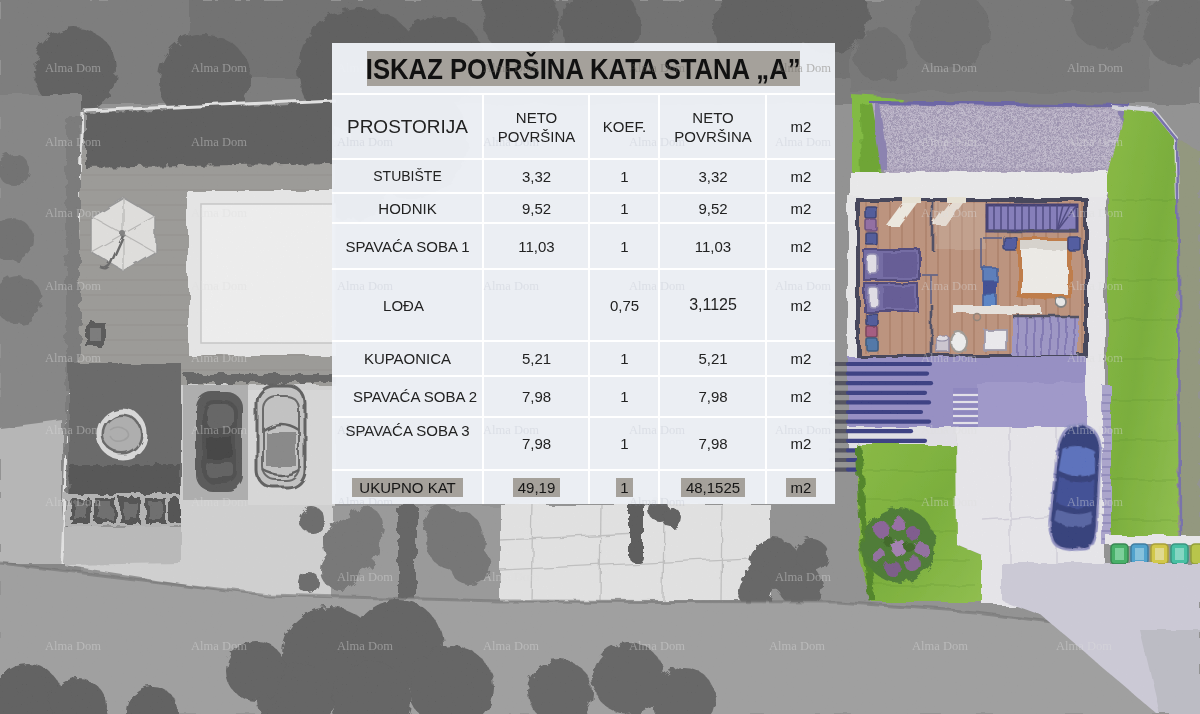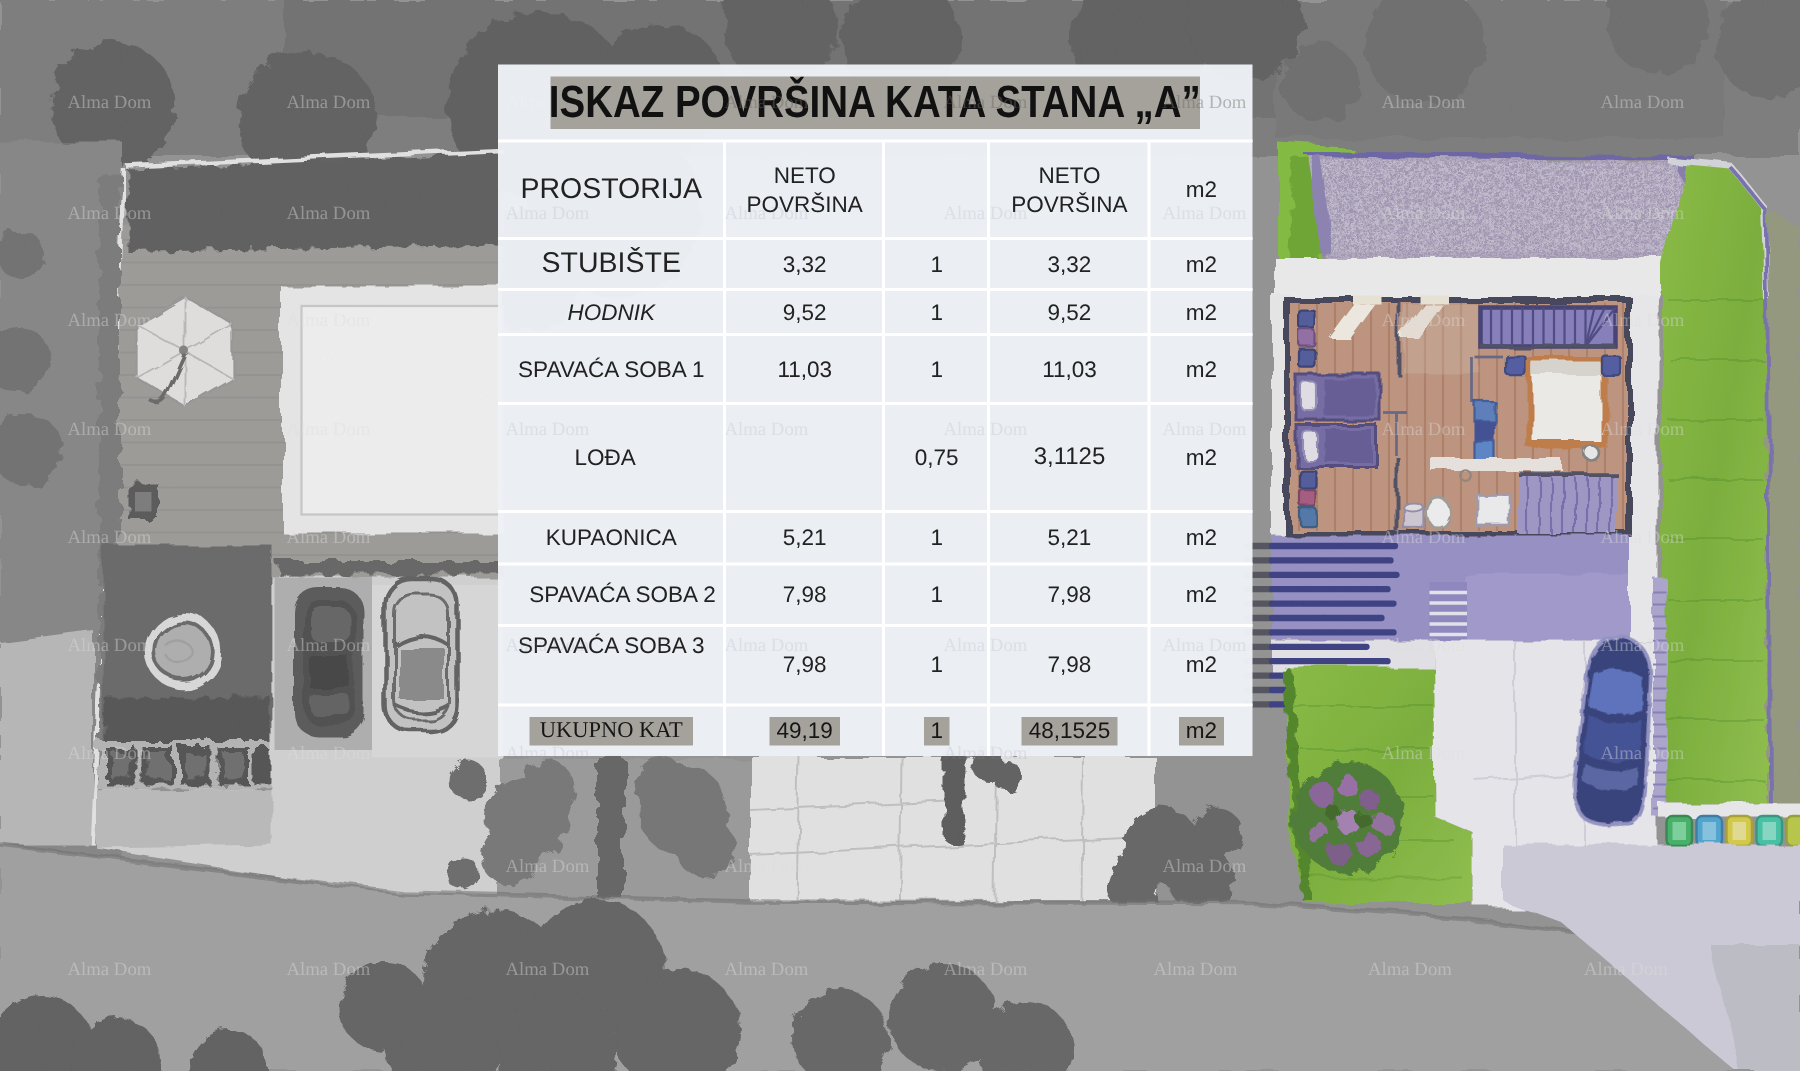--- a/index.html
+++ b/index.html
@@ -634,30 +634,31 @@
 <div class="abs" style="left:332px;top:416px;width:503px;height:2px;background:#fff;"></div>
 <div class="abs" style="left:332px;top:469px;width:503px;height:2px;background:#fff;"></div>
 
 <div class="abs" style="left:367px;top:51px;width:433px;height:35px;background:#a5a19b;
      display:flex;align-items:center;justify-content:center;">
   <span style="font-size:30px;font-weight:700;color:#111;transform:scaleX(0.855);transform-origin:50% 50%;white-space:nowrap;">ISKAZ POVRŠINA KATA STANA „A”</span>
 </div>
 
 <div class="abs" style="left:332px;top:94px;width:151px;height:65px;display:flex;align-items:center;justify-content:center;font-size:19px;color:#222;">PROSTORIJA</div>
 <div class="abs" style="left:484px;top:94px;width:105px;height:65px;display:flex;align-items:center;justify-content:center;text-align:center;font-size:15px;color:#222;line-height:19px;">NETO<br>POVRŠINA</div>
+<div class="abs" style="left:590px;top:94px;width:69px;height:65px;display:flex;align-items:center;justify-content:center;font-size:15px;color:#222;">KOEF.</div>
 <div class="abs" style="left:660px;top:94px;width:106px;height:65px;display:flex;align-items:center;justify-content:center;text-align:center;font-size:15px;color:#222;line-height:19px;">NETO<br>POVRŠINA</div>
 <div class="abs" style="left:767px;top:94px;width:68px;height:65px;display:flex;align-items:center;justify-content:center;font-size:15px;color:#222;">m2</div>
 
-<div class="abs" style="left:332px;top:160px;width:151px;height:32px;display:flex;align-items:center;justify-content:center;font-size:19px;color:#222;">STUBIŠTE</div>
+<div class="abs" style="left:332px;top:160px;width:151px;height:32px;display:flex;align-items:center;justify-content:center;font-size:14px;color:#222;">STUBIŠTE</div>
 <div class="abs" style="left:484px;top:160px;width:105px;height:32px;display:flex;align-items:center;justify-content:center;font-size:15px;color:#222;">3,32</div>
 <div class="abs" style="left:590px;top:160px;width:69px;height:32px;display:flex;align-items:center;justify-content:center;font-size:15px;color:#222;">1</div>
 <div class="abs" style="left:660px;top:160px;width:106px;height:32px;display:flex;align-items:center;justify-content:center;font-size:15px;color:#222;">3,32</div>
 <div class="abs" style="left:767px;top:160px;width:68px;height:32px;display:flex;align-items:center;justify-content:center;font-size:15px;color:#222;">m2</div>
 
-<div class="abs" style="left:332px;top:194px;width:151px;height:28px;display:flex;align-items:center;justify-content:center;font-size:15px;color:#222;font-style:italic;">HODNIK</div>
+<div class="abs" style="left:332px;top:194px;width:151px;height:28px;display:flex;align-items:center;justify-content:center;font-size:15px;color:#222;">HODNIK</div>
 <div class="abs" style="left:484px;top:194px;width:105px;height:28px;display:flex;align-items:center;justify-content:center;font-size:15px;color:#222;">9,52</div>
 <div class="abs" style="left:590px;top:194px;width:69px;height:28px;display:flex;align-items:center;justify-content:center;font-size:15px;color:#222;">1</div>
 <div class="abs" style="left:660px;top:194px;width:106px;height:28px;display:flex;align-items:center;justify-content:center;font-size:15px;color:#222;">9,52</div>
 <div class="abs" style="left:767px;top:194px;width:68px;height:28px;display:flex;align-items:center;justify-content:center;font-size:15px;color:#222;">m2</div>
 
 <div class="abs" style="left:332px;top:224px;width:151px;height:44px;display:flex;align-items:center;justify-content:center;font-size:15px;color:#222;">SPAVAĆA SOBA 1</div>
 <div class="abs" style="left:484px;top:224px;width:105px;height:44px;display:flex;align-items:center;justify-content:center;font-size:15px;color:#222;">11,03</div>
 <div class="abs" style="left:590px;top:224px;width:69px;height:44px;display:flex;align-items:center;justify-content:center;font-size:15px;color:#222;">1</div>
 <div class="abs" style="left:660px;top:224px;width:106px;height:44px;display:flex;align-items:center;justify-content:center;font-size:15px;color:#222;">11,03</div>
 <div class="abs" style="left:767px;top:224px;width:68px;height:44px;display:flex;align-items:center;justify-content:center;font-size:15px;color:#222;">m2</div>
@@ -678,21 +679,21 @@
 <div class="abs" style="left:590px;top:377px;width:69px;height:39px;display:flex;align-items:center;justify-content:center;font-size:15px;color:#222;">1</div>
 <div class="abs" style="left:660px;top:377px;width:106px;height:39px;display:flex;align-items:center;justify-content:center;font-size:15px;color:#222;">7,98</div>
 <div class="abs" style="left:767px;top:377px;width:68px;height:39px;display:flex;align-items:center;justify-content:center;font-size:15px;color:#222;">m2</div>
 
 <div class="abs" style="left:332px;top:405px;width:151px;height:51px;display:flex;align-items:center;justify-content:center;font-size:15px;color:#222;">SPAVAĆA SOBA 3</div>
 <div class="abs" style="left:484px;top:418px;width:105px;height:51px;display:flex;align-items:center;justify-content:center;font-size:15px;color:#222;">7,98</div>
 <div class="abs" style="left:590px;top:418px;width:69px;height:51px;display:flex;align-items:center;justify-content:center;font-size:15px;color:#222;">1</div>
 <div class="abs" style="left:660px;top:418px;width:106px;height:51px;display:flex;align-items:center;justify-content:center;font-size:15px;color:#222;">7,98</div>
 <div class="abs" style="left:767px;top:418px;width:68px;height:51px;display:flex;align-items:center;justify-content:center;font-size:15px;color:#222;">m2</div>
 
-<div class="abs" style="left:332px;top:471px;width:151px;height:33px;display:flex;align-items:center;justify-content:center;font-size:15px;color:#161616;font-family:Liberation Serif, serif;">
+<div class="abs" style="left:332px;top:471px;width:151px;height:33px;display:flex;align-items:center;justify-content:center;font-size:15px;color:#161616;">
       <span style="background:#a5a19b;padding:1px 7px;">UKUPNO KAT</span>
     </div>
 <div class="abs" style="left:484px;top:471px;width:105px;height:33px;display:flex;align-items:center;justify-content:center;font-size:15px;color:#161616;">
       <span style="background:#a5a19b;padding:1px 5px;">49,19</span>
     </div>
 <div class="abs" style="left:590px;top:471px;width:69px;height:33px;display:flex;align-items:center;justify-content:center;font-size:15px;color:#161616;">
       <span style="background:#a5a19b;padding:1px 4px;">1</span>
     </div>
 <div class="abs" style="left:660px;top:471px;width:106px;height:33px;display:flex;align-items:center;justify-content:center;font-size:15px;color:#161616;">
       <span style="background:#a5a19b;padding:1px 5px;">48,1525</span>

